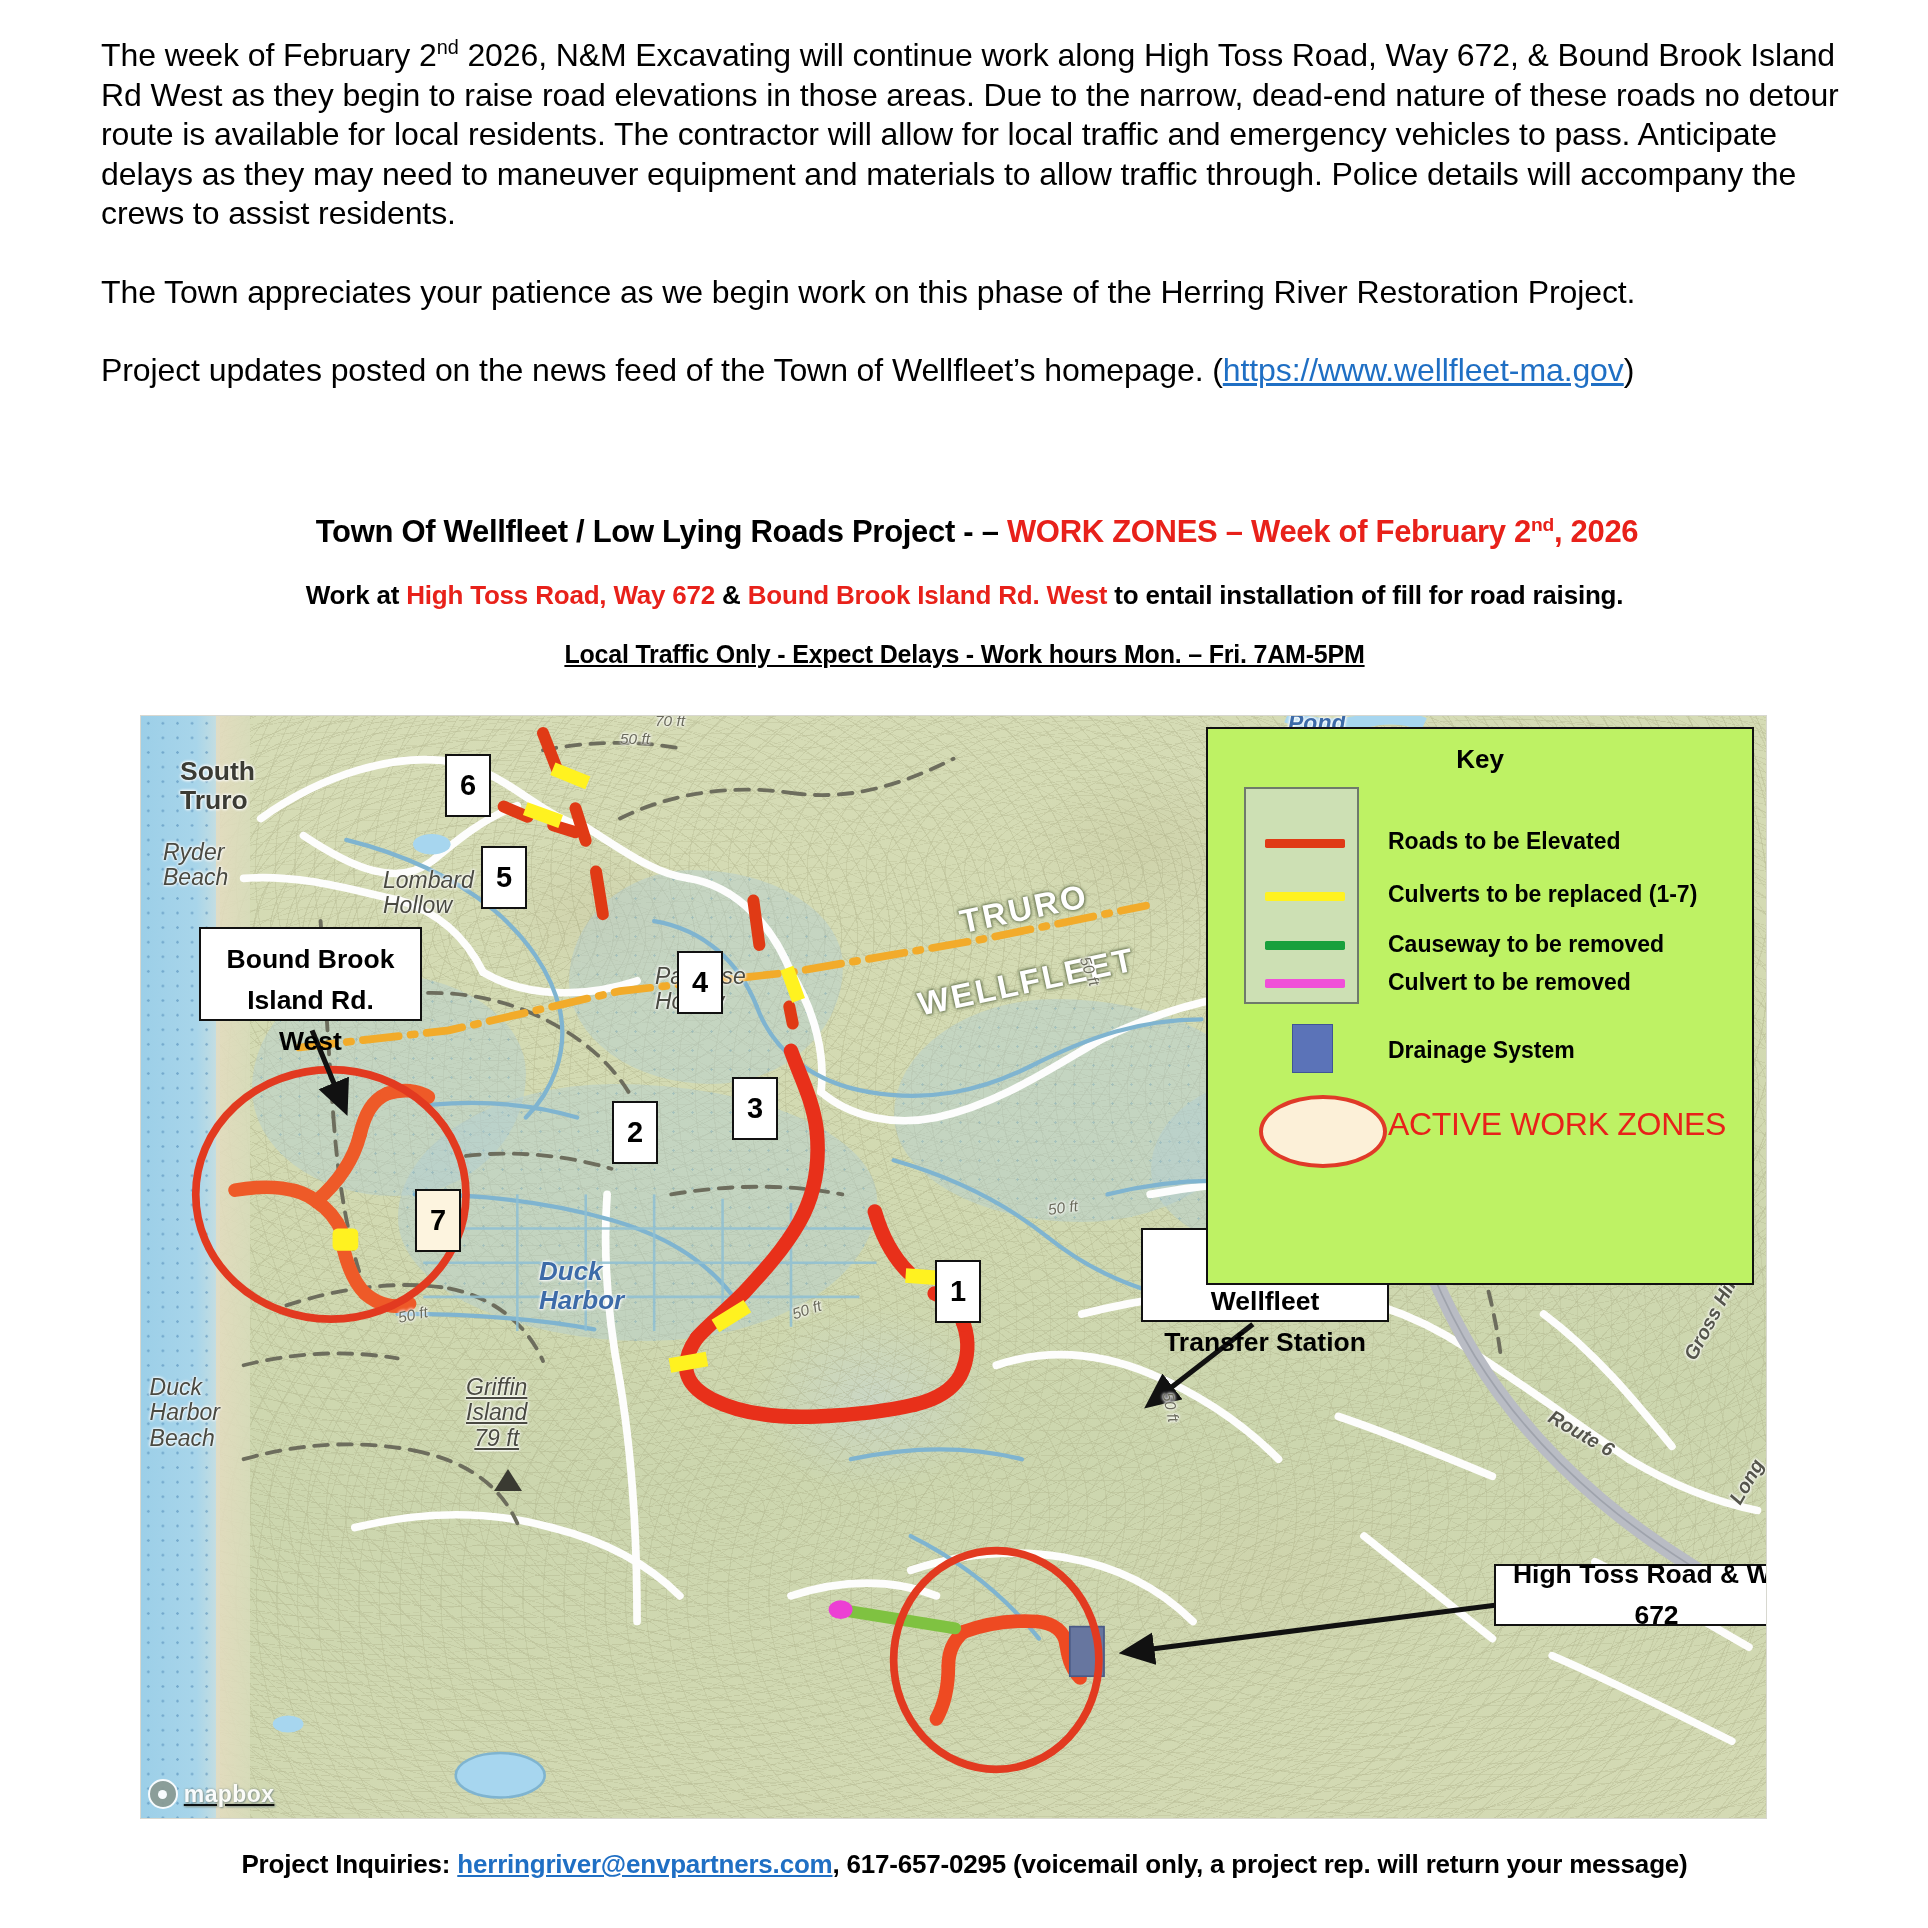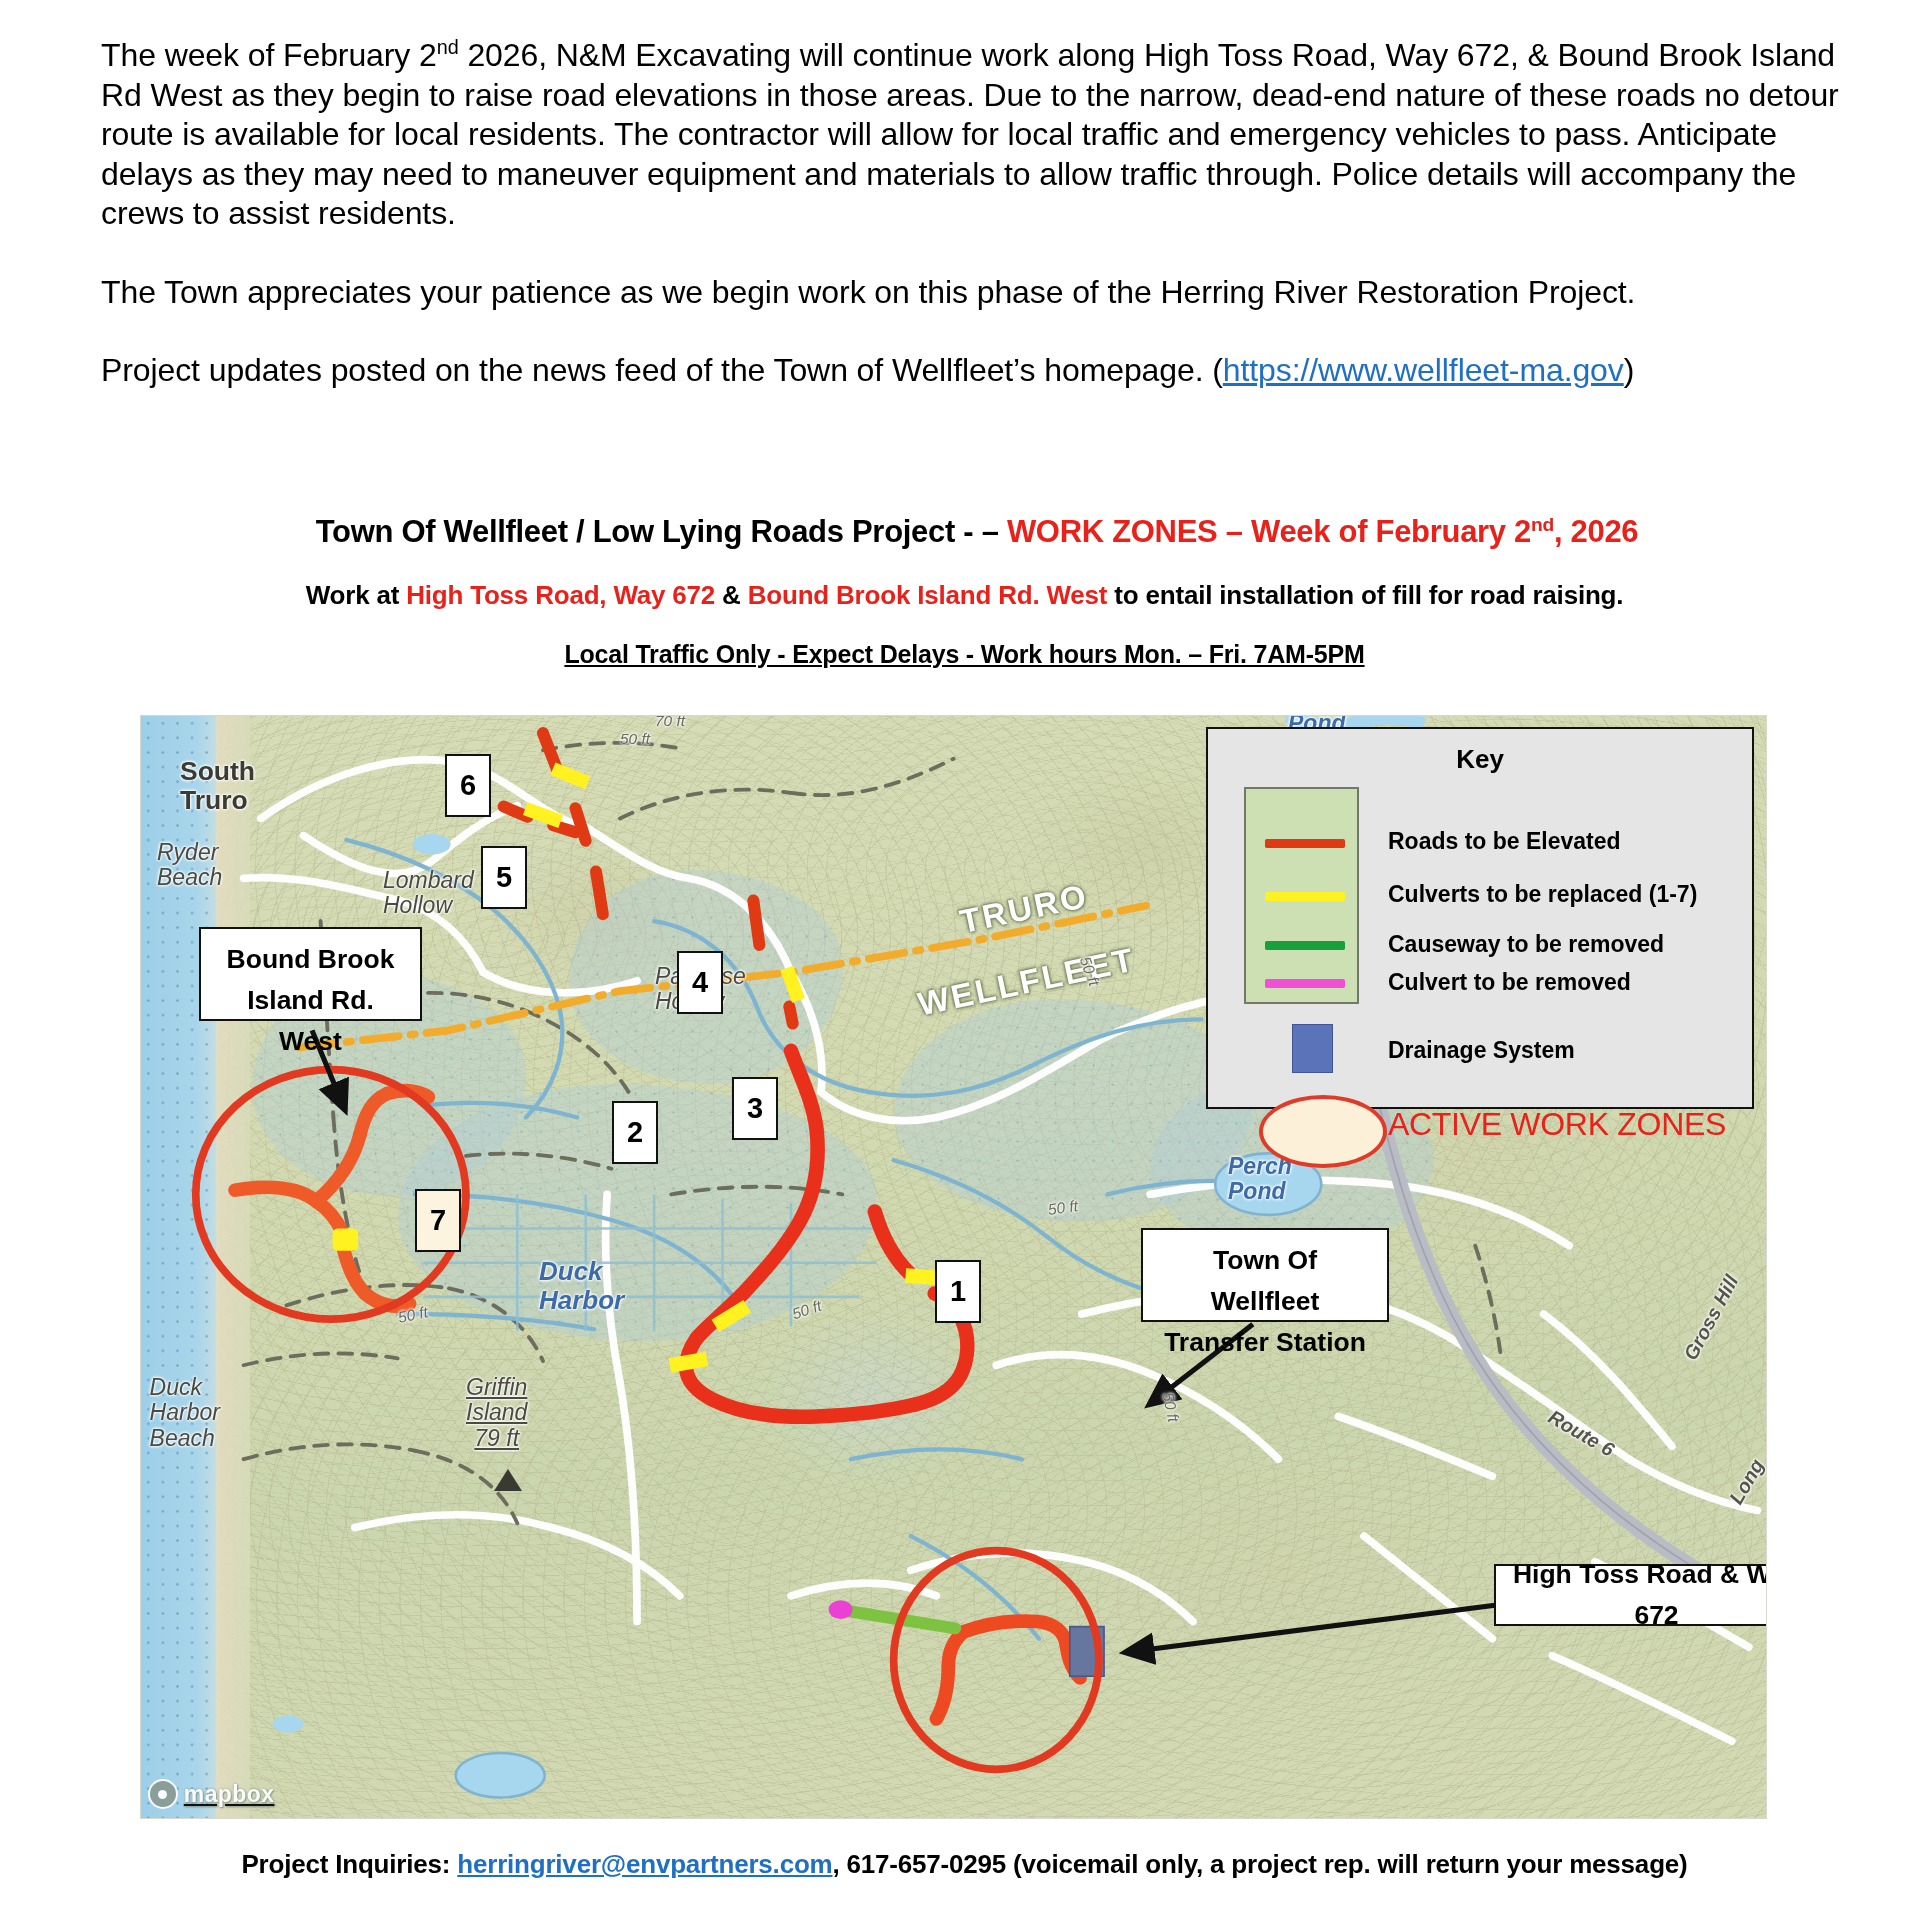--- a/index.html
+++ b/index.html
@@ -190,22 +190,22 @@
     text-align: center;
     padding: 10.3px 15.4px;
     box-sizing: border-box;
     white-space: pre-line;
   }
 
   
   #key {
     position: absolute;
     right: 12px; top: 11px;
-    width: 548px; height: 382px;
-    background: #e5e5e5;
+    width: 548px; height: 558px;
+    background: #bef264;
     border: 2.6px solid #111;
     box-sizing: border-box;
   }
   #key-title {
     text-align: center;
     font-weight: bold;
     font-size: 26px;
     margin-top: 15.4px;
   }
   #key-swatchbox {
@@ -500,21 +500,21 @@
     <defs>
       <marker id="arrowhead" markerWidth="7" markerHeight="7" refX="5.5" refY="3.2" orient="auto">
         <path d="M0,0 L7,3.2 L0,6.4 z" fill="#111"></path>
       </marker>
     </defs>
 
   </svg>
 
   <div class="mlabel plain" style="left:39px; top:41px;">South
 Truro</div>
-  <div class="mlabel" style="left:16px; top:124px;">Ryder
+  <div class="mlabel" style="left:22px; top:124px;">Ryder
 Beach</div>
   <div class="mlabel" style="left:242px; top:152px;">Lombard
 Hollow</div>
   <div class="mlabel" style="left:514px; top:248px;">Paradise
 Hollow</div>
   <div class="mlabel town" style="left:818px; top:175px; transform:rotate(-12deg);">TRURO</div>
   <div class="mlabel town" style="left:775px; top:248px; transform:rotate(-12deg);">WELLFLEET</div>
   <div class="mlabel water" style="left:398px; top:541px; font-size:26px;">Duck
 Harbor</div>
   <div class="mlabel" style="left:8.6px; top:659px;">Duck

